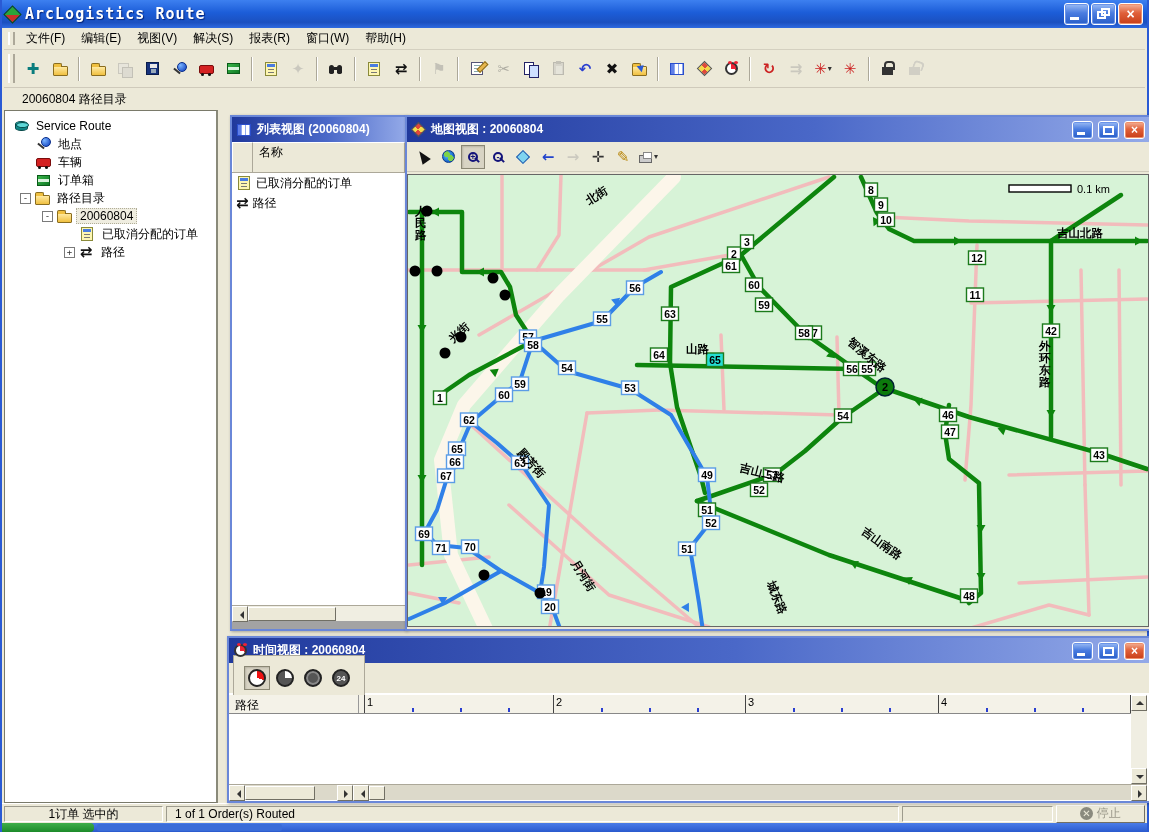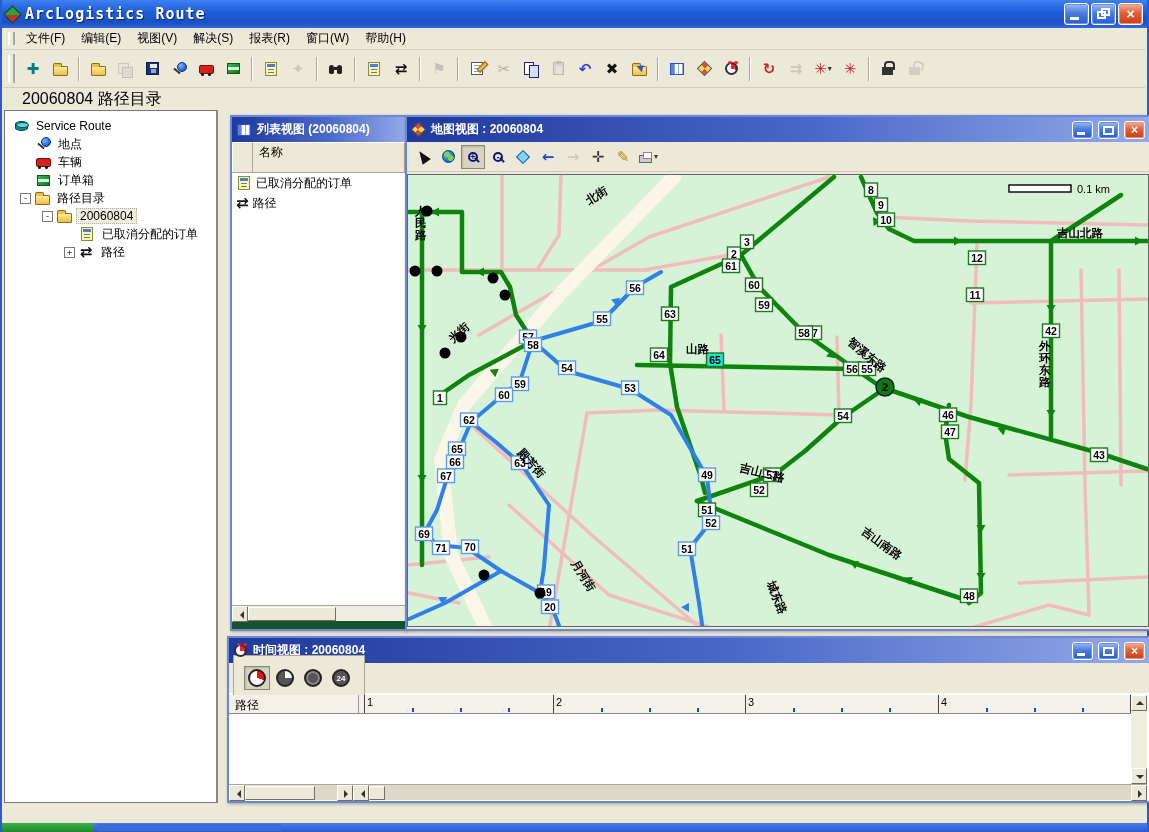--- a/index.html
+++ b/index.html
@@ -117,21 +117,21 @@
     border-radius:50%; background:#5fd8d8; border:1px solid #064a4a; }
   .cface { width:18px; height:18px; border-radius:50%; border:2px solid #222; display:inline-block;
     font-size:8px; font-weight:bold; color:#fff; text-align:center; line-height:15px; }
   .cface.red { background:conic-gradient(#e11 0 30%,#fff 0); }
   .cface.half { background:conic-gradient(#fff 0 25%,#555 0); }
   .cface.full { background:#555; box-shadow:inset 0 0 0 2px #888; }
   .cface.c24 { background:#555; }
 
   
   .ctxrow { position:absolute; left:2px; right:2px; top:88px; height:22px; background:#ece9d8;
-    display:flex; align-items:center; padding-left:18px; font-size:16px; }
+    display:flex; align-items:center; padding-left:18px; font-size:12px; }
 
   
   .treepanel { position:absolute; left:2px; top:110px; width:214px; bottom:29px; background:#fff;
     border:1px solid #7a7a6a; border-right:2px solid #8a8a7a; overflow:hidden; }
   .trow { display:flex; align-items:center; height:18px; white-space:nowrap; }
   .trow .lbl { padding:0 3px; }
   .trow.sel .lbl { background:#efede0; border:1px dotted #b0ad98; }
   .exp { width:11px; height:11px; min-width:11px; border:1px solid #7a7a7a; background:#fff;
     font-size:9px; line-height:8px; text-align:center; color:#333; margin-right:3px; font-family:"DejaVu Sans Mono",monospace; }
   .tico { margin-right:4px; display:inline-flex; width:16px; justify-content:center; }
@@ -139,21 +139,21 @@
   
   .mdiwin { position:absolute; border:2px solid #6a87d8; background:#ece9d8; box-shadow:1px 1px 3px rgba(0,0,0,.3); }
   .mtitle { height:25px; background:linear-gradient(90deg,#20399c,#4a68c8 55%,#93a9e8);
     display:flex; align-items:center; color:#fff; font-weight:bold; padding:0 4px; gap:5px; font-size:12px; }
   .mtitle .wbtn { width:21px; height:18px; line-height:16px; font-size:12px; }
   .mtitle .wbtn .min { left:4px; bottom:3px; width:8px; }
   .mtitle .wbtn .max { left:4px; top:4px; width:11px; height:9px; border-width:2px; }
   .mtitle .flex { flex:1; }
 
   
-  #listwin { left:228px; top:115px; width:177px; height:516px; z-index:1; background:#14532d; }
+  #listwin { left:228px; top:115px; width:177px; height:516px; z-index:1; background:#a3a3a3; }
   .lvhead { display:flex; height:31px; background:#ece9d8; border-bottom:1px solid #aca899; }
   .lvhead .c0 { width:21px; border-right:1px solid #aca899; border-top:1px solid #fff; border-left:1px solid #fff; }
   .lvhead .c1 { flex:1; padding:1px 6px; border-top:1px solid #fff; border-right:1px solid #aca899; }
   .lvrow { display:flex; align-items:center; height:20px; padding-left:4px; gap:4px; background:#fff; }
   .lvbody { background:#fff; height:432px; }
   .hscroll { height:16px; background:#f0eee2; border-top:1px solid #aca899; display:flex; align-items:center; }
   .sbtn { width:16px; height:16px; background:#ece9d8; border:1px solid #fff;
     border-right-color:#716f64; border-bottom-color:#716f64; position:relative; }
   .sbtn::before { content:""; position:absolute; left:5px; top:4px; border:4px solid transparent; }
   .sbtn.left::before { border-right-color:#333; left:3px; }
@@ -860,18 +860,27 @@
       <span class="sthumb" style="width:70px"></span>
       <span style="width:22px"></span>
       <span class="sbtn right"></span>
       <span class="sbtn left"></span>
       <span class="sthumb" style="width:16px"></span>
       <span style="flex:1"></span>
       <span class="sbtn right"></span>
     </div>
   </div>
 
+  <div class="statusbar">
+    <span class="spanel" style="width:160px;text-align:center">1订单 选中的</span>
+    <span class="spanel" style="width:738px">1 of 1 Order(s) Routed</span>
+    <span class="spanel" style="width:152px"></span>
+    <span class="stopbtn">
+      <span class="xcir">✕</span>
+      <span>停止</span>
+    </span>
+  </div>
 
   <div class="taskbar">
     <span class="start"></span>
     <span class="tbbtn"></span>
   </div>
 </div>
 
 </body></html>

